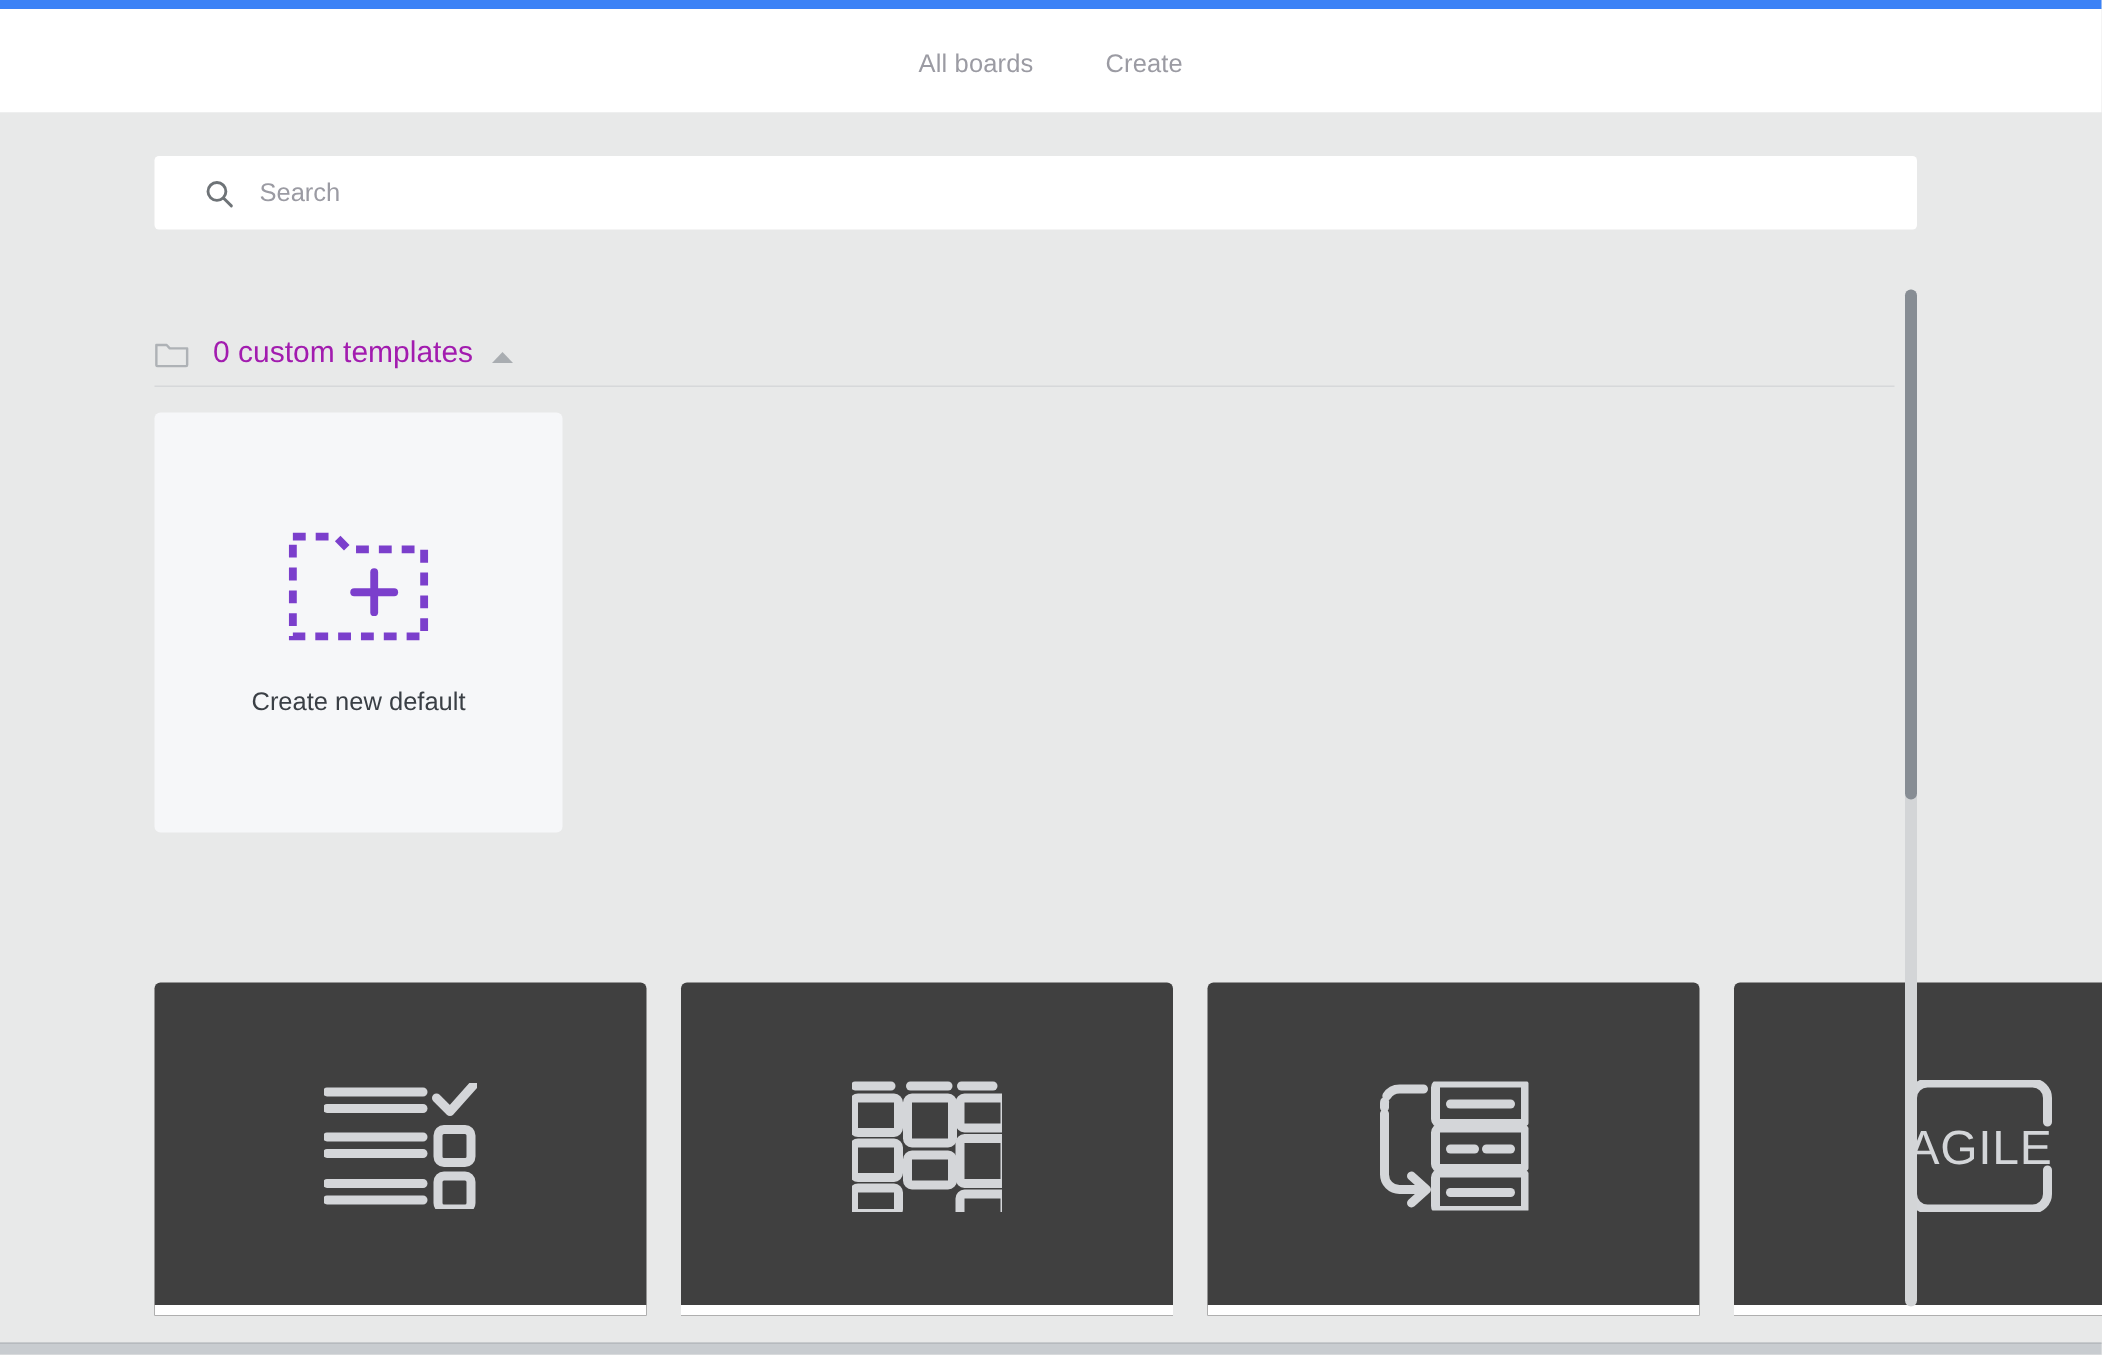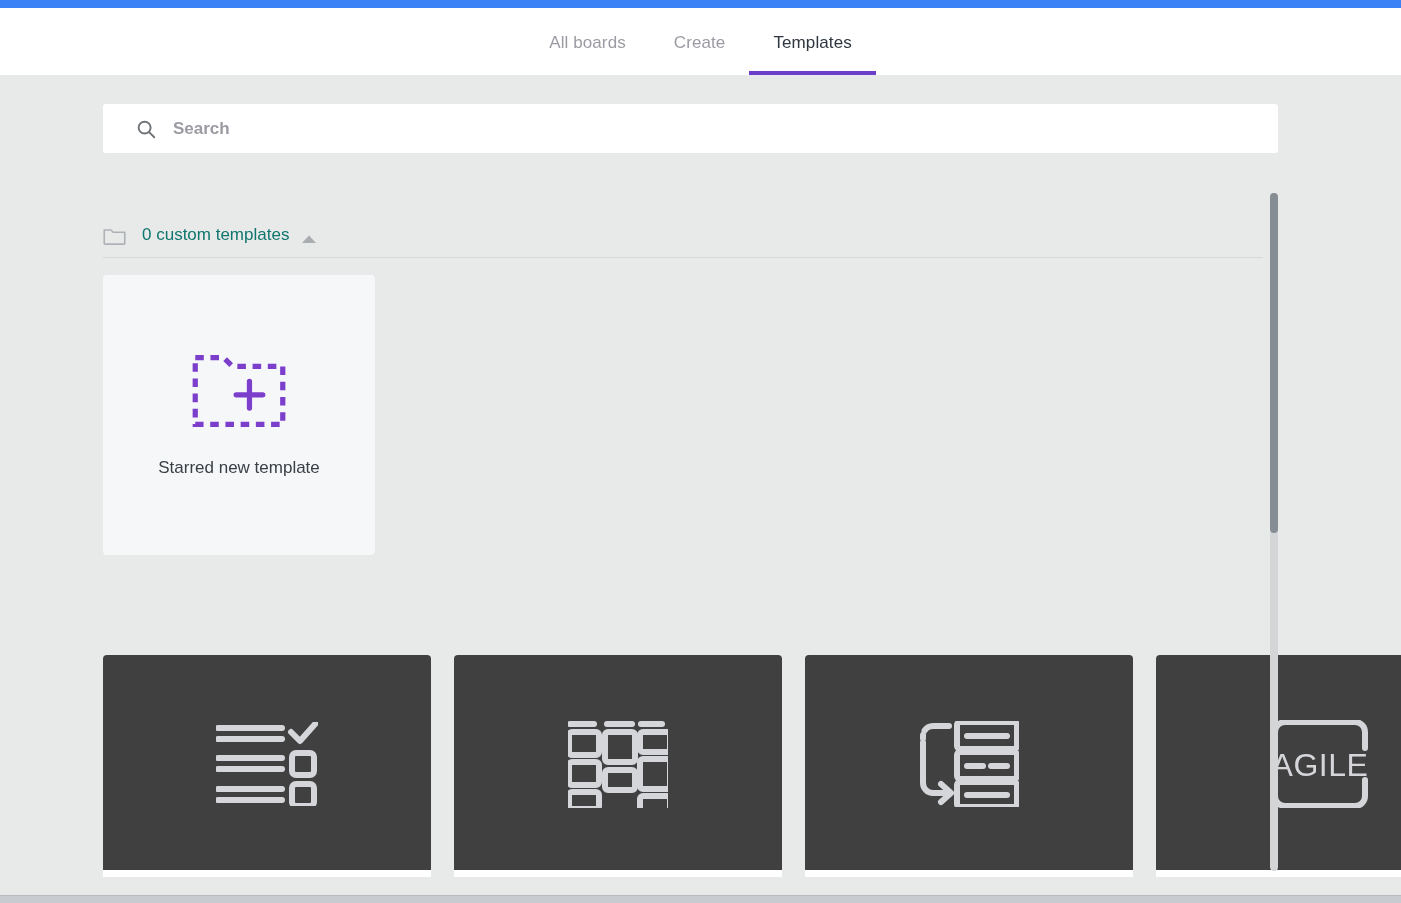--- a/index.html
+++ b/index.html
@@ -11,21 +11,21 @@
     background: #e8e9e9;
   }
 
   
   .app-header {
     position: absolute;
     top: 0; left: 0;
     width: 1401px;
     height: 75px;
     background: #ffffff;
-    border-top: 8px solid #3b82f6;
+    border-top: 6px solid #3b82f6;
   }
   .tabs {
     display: flex;
     align-items: flex-end;
     justify-content: center;
     height: 100%;
     gap: 0;
   }
   .tab {
     position: relative;
@@ -76,21 +76,20 @@
     flex: 1 1 auto;
     border: none;
     outline: none;
     background: transparent;
     font-family: "Liberation Sans", sans-serif;
     font-size: 17px;
     color: #3a3f45;
     margin-left: 16px;
     padding-right: 9px;
     height: 100%;
-    font-weight: bold;
   }
   .search-input::placeholder { color: #9b9ba3; }
 
   
   .section {
     position: absolute;
     left: 103px;
     width: 1160px;
   }
   .section-head {
@@ -100,22 +99,22 @@
     gap: 0;
     cursor: pointer;
     width: max-content;
   }
   .folder-icon {
     width: 23px; height: 19px;
     color: #aeb2b6;
     flex: 0 0 auto;
   }
   .section-title {
-    font-size: 17px;
-    color: #0f766e;
+    font-size: 20px;
+    color: #a21caf;
     margin-left: 16px;
     white-space: nowrap;
   }
   .chevron-up-icon {
     width: 16px; height: 10px;
     margin-left: 12px;
     color: #a9adb1;
     flex: 0 0 auto;
   }
   .section-divider {
@@ -208,23 +207,20 @@
 <body>
 
 <div class="app-header">
   <div class="tabs">
     <div class="tab">
       <span>All boards</span>
     </div>
     <div class="tab">
       <span>Create</span>
     </div>
-    <div class="tab active">
-      <span>Templates</span>
-    </div>
   </div>
 </div>
 
 <div class="content">
 
   <div class="search-wrap">
     <span class="search-icon">
       <svg viewBox="0 0 24 24" width="22" height="22" fill="none" stroke="currentColor" stroke-width="2.1" stroke-linecap="round">
         <circle cx="10.5" cy="10.5" r="6.5"></circle>
         <line x1="15.4" y1="15.4" x2="21" y2="21"></line>
@@ -252,21 +248,21 @@
 
   <div class="card-grid" style="top:200px;">
     <div class="card">
       <span class="create-icon">
         <svg viewBox="0 0 100 82" width="96" height="78" fill="none" stroke="currentColor">
           <path d="M4 6 h30 l9 9 h53 v61 H4 Z" stroke-width="5.5" stroke-dasharray="9 7" stroke-linecap="butt"></path>
           <line x1="61" y1="31" x2="61" y2="59" stroke-width="5.5" stroke-linecap="round"></line>
           <line x1="47" y1="45" x2="75" y2="45" stroke-width="5.5" stroke-linecap="round"></line>
         </svg>
       </span>
-      <span class="create-label">Starred new template</span>
+      <span class="create-label">Create new default</span>
     </div>
   </div>
 
 
   <div class="card-grid" style="top:580px;">
 
     <div class="tpl-card">
       <span class="tpl-thumb">
         <svg viewBox="0 0 102 84" width="102" height="84" fill="none" stroke="currentColor">
           <line x1="2" y1="6" x2="66" y2="6" stroke-width="6" stroke-linecap="round"></line>

